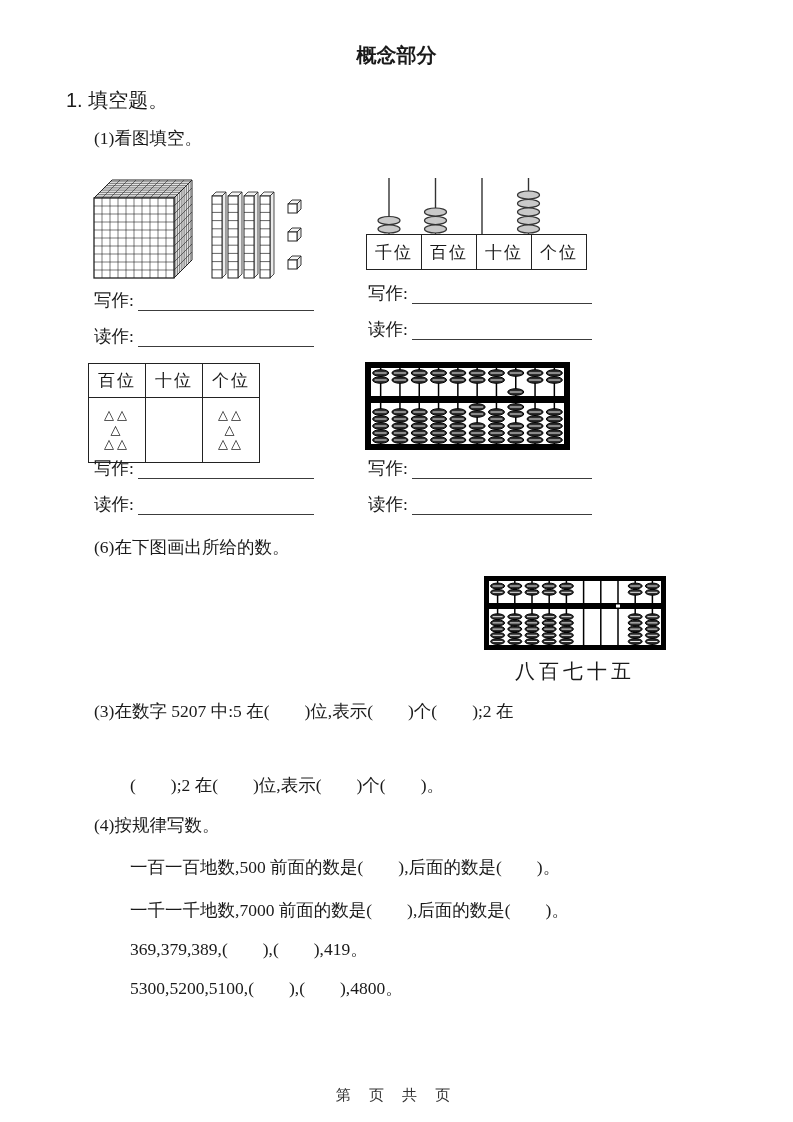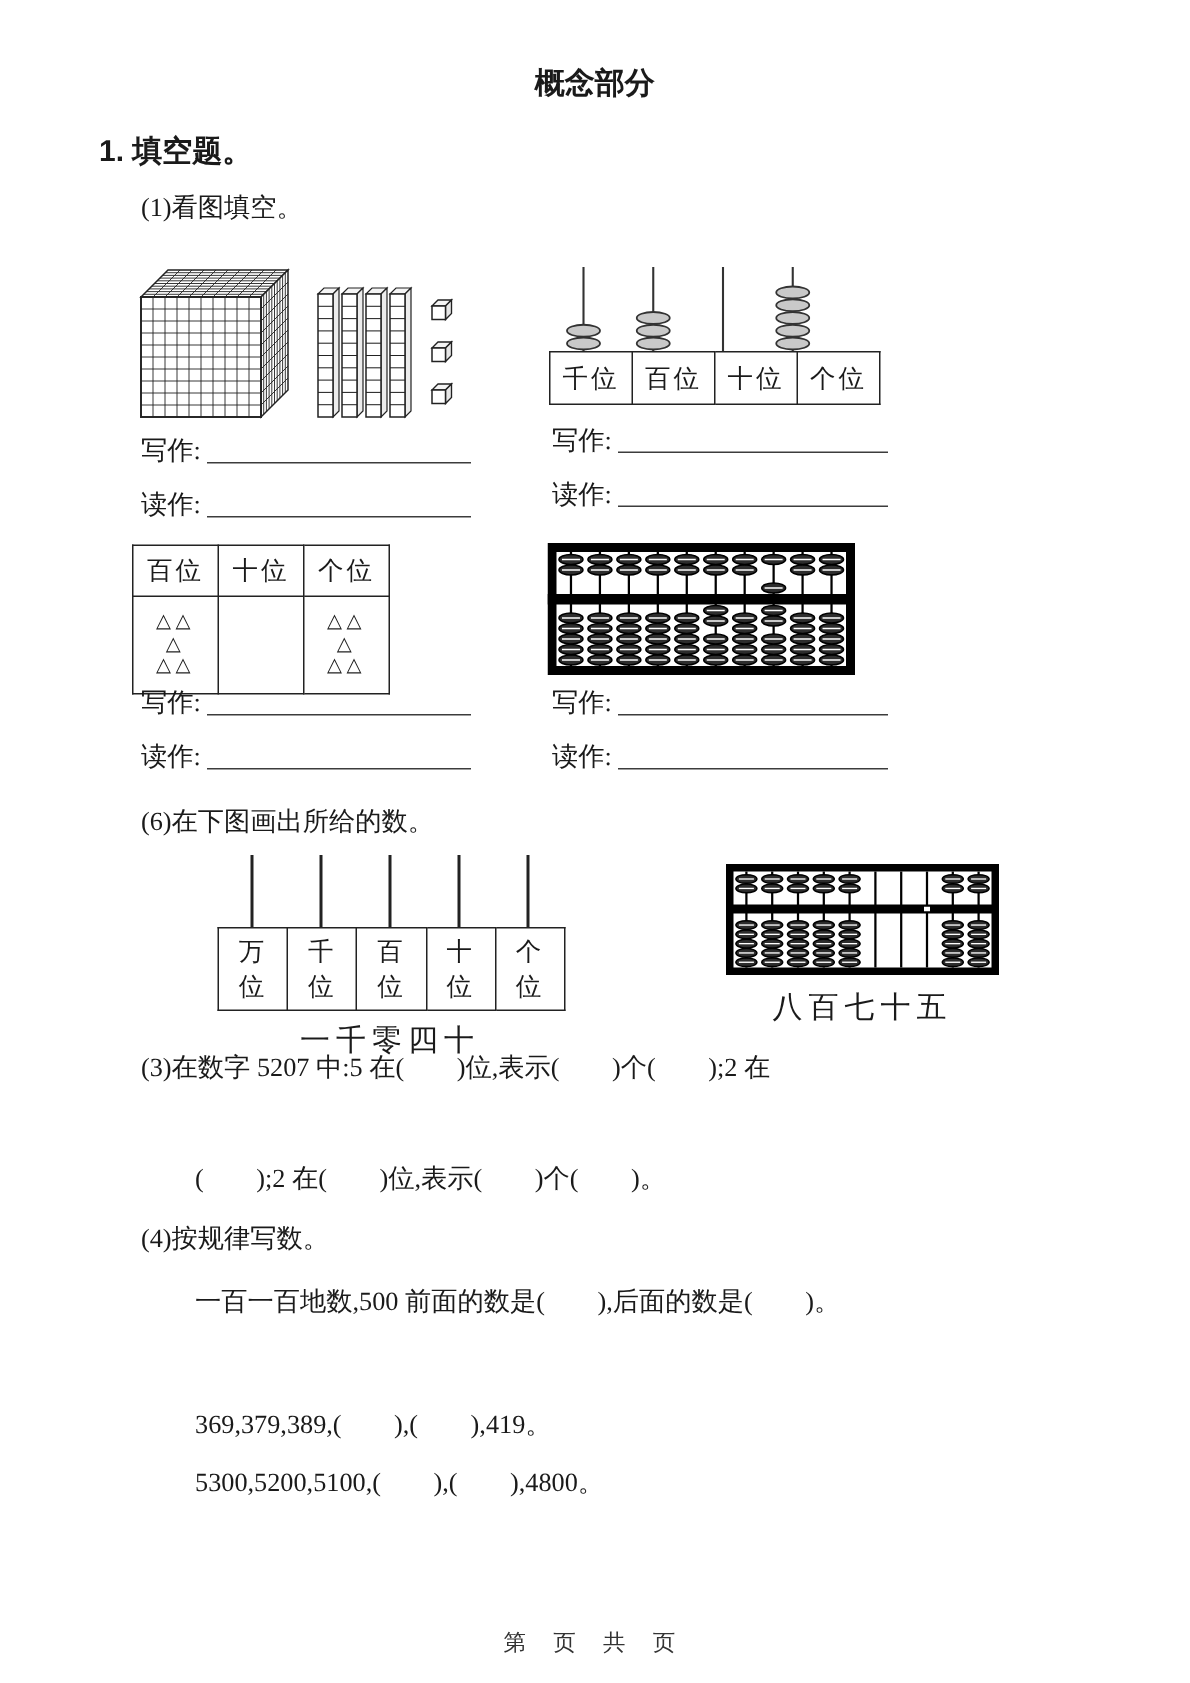--- a/index.html
+++ b/index.html
@@ -3,23 +3,23 @@
 <meta charset="utf-8">
 <style>
   html,body{margin:0;padding:0;background:#e8e8e8;}
   .page{
     position:relative;width:793px;height:1122px;background:#ffffff;
     margin:0 auto;overflow:hidden;color:#1a1a1a;
     font-family:"Liberation Serif","DejaVu Serif",serif;
   }
   .abs{position:absolute;}
   .title{width:793px;text-align:center;font-size:20px;font-weight:bold;font-family:"Liberation Sans","DejaVu Sans",sans-serif;}
-  .h1{font-size:20px;font-weight:bold;font-family:"Liberation Sans","DejaVu Sans",sans-serif;}
+  .h1{font-size:20px;font-weight:normal;font-family:"Liberation Sans","DejaVu Sans",sans-serif;}
   .txt{font-size:17.5px;white-space:pre-wrap;line-height:1.35;}
-  .wr{display:flex;align-items:flex-start;}
+  .wr{display:flex;align-items:center;}
   .wr-label{font-size:17.5px;margin-right:4px;white-space:nowrap;}
   .wr-line{display:inline-block;border-bottom:1.3px solid #3c3c3c;height:20px;}
   table.grid{border-collapse:collapse;}
   table.grid td{border:1.6px solid #222;text-align:center;vertical-align:middle;
     font-size:17px;letter-spacing:2px;padding:4px;}
   .tri-box{font-family:"DejaVu Sans","Liberation Sans",sans-serif;font-size:13px;
     line-height:1.15;letter-spacing:3px;color:#222;}
   .rod-area{position:relative;}
   .rod-line{position:absolute;top:0;width:1.6px;background:#222;}
   .caption{text-align:center;font-size:20px;letter-spacing:4px;}
@@ -555,41 +555,20 @@
     <span class="wr-label">写作:</span>
     <span class="wr-line" style="width:180px;"></span>
   </div>
   <div class="abs wr" style="left:368px;top:492px;">
     <span class="wr-label">读作:</span>
     <span class="wr-line" style="width:180px;"></span>
   </div>
 
   <div class="abs txt" style="left:94px;top:536px;">(6)在下图画出所给的数。</div>
 
-  <div class="abs" style="left:145px;top:570px;width:232px;">
-    <div class="rod-area" id="rod-lines" style="height:48px;width:230px;">
-        <div class="rod-line" style="left: 22px; height: 48px;"></div>
-        <div class="rod-line" style="left: 68px; height: 48px;"></div>
-        <div class="rod-line" style="left: 114px; height: 48px;"></div>
-        <div class="rod-line" style="left: 160px; height: 48px;"></div>
-        <div class="rod-line" style="left: 206px; height: 48px;"></div>
-      </div>
-    <table class="grid">
-      <tbody>
-          <tr>
-        <td style="width:44px;height:30px;">万位</td>
-        <td style="width:44px;height:30px;">千位</td>
-        <td style="width:44px;height:30px;">百位</td>
-        <td style="width:44px;height:30px;">十位</td>
-        <td style="width:44px;height:30px;">个位</td>
-      </tr>
-    </tbody>
-      </table>
-    <div class="caption" style="width:230px;margin-top:6px;">一千零四十</div>
-  </div>
 
   <div class="abs" style="left:484px;top:576px;width:152px;">
     <svg id="fig-abacus2" width="182" height="74" viewBox="0 0 182 74">
         <rect x="0" y="0" width="182" height="74" fill="#000"></rect>
         <rect x="5" y="5" width="172" height="64" fill="#fff"></rect>
         <rect x="0" y="27" width="182" height="6" fill="#000"></rect>
         <line x1="13.6" y1="5" x2="13.6" y2="69" stroke="#000" stroke-width="1.5"></line>
         <g>
           <ellipse cx="13.6" cy="10" rx="7" ry="2.9" fill="#2d2d2d" stroke="#000" stroke-width="1"></ellipse>
           <line x1="8.6" y1="10" x2="18.6" y2="10" stroke="#fff" stroke-width="0.9"></line>
@@ -798,18 +777,19 @@
         <rect x="132" y="28.5" width="4" height="3" fill="#fff"></rect>
       </svg>
     <div class="caption" style="width:182px;margin-top:8px;">八百七十五</div>
   </div>
 
   <div class="abs txt" style="left:94px;top:700px;width:650px;">(3)在数字 5207 中:5 在(        )位,表示(        )个(        );2 在</div>
   <div class="abs txt" style="left:130px;top:774px;width:650px;">(        );2 在(        )位,表示(        )个(        )。</div>
 
   <div class="abs txt" style="left:94px;top:814px;">(4)按规律写数。</div>
   <div class="abs txt" style="left:130px;top:856px;width:640px;">一百一百地数,500 前面的数是(        ),后面的数是(        )。</div>
+  <div class="abs txt" style="left:130px;top:899px;width:640px;">一千一千地数,7000 前面的数是(        ),后面的数是(        )。</div>
   <div class="abs txt" style="left:130px;top:938px;width:640px;">369,379,389,(        ),(        ),419。</div>
   <div class="abs txt" style="left:130px;top:977px;width:640px;">5300,5200,5100,(        ),(        ),4800。</div>
 
   <div class="abs footer" style="top:1086px;left:0;">第 页 共 页</div>
 
 </div>
 
 </body></html>

